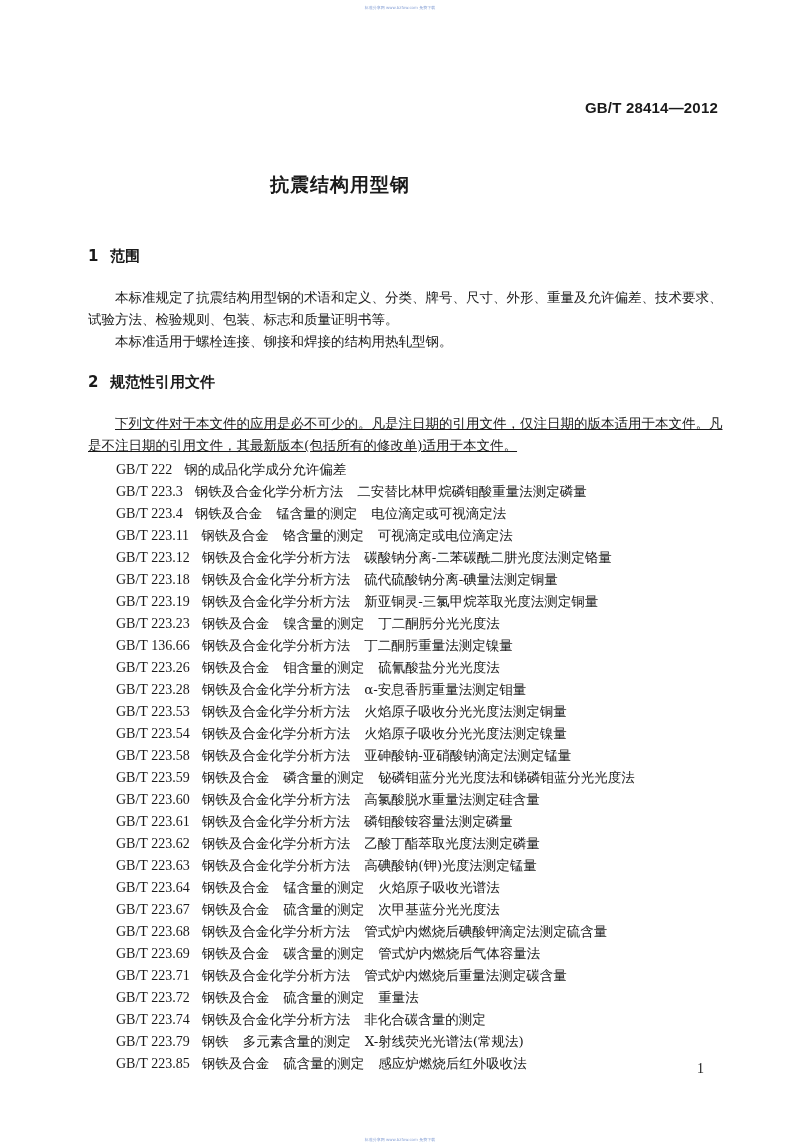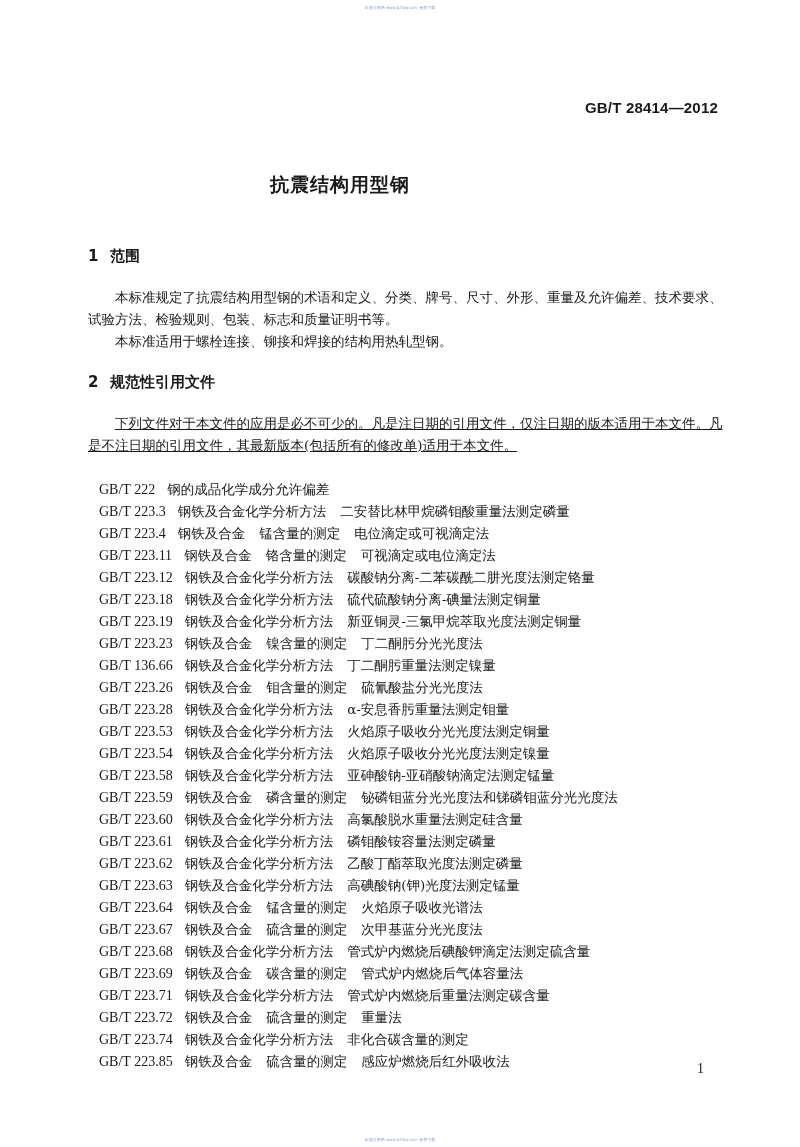--- a/index.html
+++ b/index.html
@@ -11,21 +11,21 @@
   .wm-bottom { top: 1137px; }
   .std-no { position: absolute; right: 82px; top: 99px; font-family: "Liberation Sans", sans-serif;
             font-weight: bold; font-size: 15px; letter-spacing: 0.2px; text-align: right; }
   .doc-title { position: absolute; top: 172px; left: 0; width: 680px; text-align: center;
                font-family: "DejaVu Sans", sans-serif; font-weight: bold; font-size: 19px; letter-spacing: 1px; }
   .section-heading { position: absolute; left: 88px; font-family: "DejaVu Sans", sans-serif;
                      font-weight: bold; font-size: 15px; }
   .section-heading .num { display: inline-block; width: 22px; }
   .para { position: absolute; left: 88px; width: 640px; font-size: 13.5px; line-height: 22px; }
   .para .indent { display: inline-block; width: 27px; }
-  .refs { position: absolute; left: 99px; top: 458px; margin-top: 20px; }
+  .refs { position: absolute; left: 116px; top: 458px; }
   .ref-row { height: 22px; line-height: 22px; font-size: 13.5px; white-space: nowrap; }
   .ref-code { display: inline-block; font-family: "Liberation Serif", serif; font-size: 14px; margin-right: 12px; }
   .ref-part { display: inline-block; margin-right: 14px; }
   .page-num { position: absolute; right: 96px; top: 1061px; font-family: "Liberation Serif", serif; font-size: 14px; }
 </style>
 </head>
 <body>
 
 <div class="watermark wm-top">标准分享网 www.bzfxw.com 免费下载</div>
 
@@ -70,18 +70,19 @@
     <div class="ref-row"><span class="ref-code">GB/T 223.61</span><span class="ref-part">钢铁及合金化学分析方法</span><span class="ref-part">磷钼酸铵容量法测定磷量</span></div>
     <div class="ref-row"><span class="ref-code">GB/T 223.62</span><span class="ref-part">钢铁及合金化学分析方法</span><span class="ref-part">乙酸丁酯萃取光度法测定磷量</span></div>
     <div class="ref-row"><span class="ref-code">GB/T 223.63</span><span class="ref-part">钢铁及合金化学分析方法</span><span class="ref-part">高碘酸钠(钾)光度法测定锰量</span></div>
     <div class="ref-row"><span class="ref-code">GB/T 223.64</span><span class="ref-part">钢铁及合金</span><span class="ref-part">锰含量的测定</span><span class="ref-part">火焰原子吸收光谱法</span></div>
     <div class="ref-row"><span class="ref-code">GB/T 223.67</span><span class="ref-part">钢铁及合金</span><span class="ref-part">硫含量的测定</span><span class="ref-part">次甲基蓝分光光度法</span></div>
     <div class="ref-row"><span class="ref-code">GB/T 223.68</span><span class="ref-part">钢铁及合金化学分析方法</span><span class="ref-part">管式炉内燃烧后碘酸钾滴定法测定硫含量</span></div>
     <div class="ref-row"><span class="ref-code">GB/T 223.69</span><span class="ref-part">钢铁及合金</span><span class="ref-part">碳含量的测定</span><span class="ref-part">管式炉内燃烧后气体容量法</span></div>
     <div class="ref-row"><span class="ref-code">GB/T 223.71</span><span class="ref-part">钢铁及合金化学分析方法</span><span class="ref-part">管式炉内燃烧后重量法测定碳含量</span></div>
     <div class="ref-row"><span class="ref-code">GB/T 223.72</span><span class="ref-part">钢铁及合金</span><span class="ref-part">硫含量的测定</span><span class="ref-part">重量法</span></div>
     <div class="ref-row"><span class="ref-code">GB/T 223.74</span><span class="ref-part">钢铁及合金化学分析方法</span><span class="ref-part">非化合碳含量的测定</span></div>
+    <div class="ref-row"><span class="ref-code">GB/T 223.79</span><span class="ref-part">钢铁</span><span class="ref-part">多元素含量的测定</span><span class="ref-part">X-射线荧光光谱法(常规法)</span></div>
     <div class="ref-row"><span class="ref-code">GB/T 223.85</span><span class="ref-part">钢铁及合金</span><span class="ref-part">硫含量的测定</span><span class="ref-part">感应炉燃烧后红外吸收法</span></div>
   </div>
 
 <div class="page-num">1</div>
 
 <div class="watermark wm-bottom">标准分享网 www.bzfxw.com 免费下载</div>
 
 </body></html>

